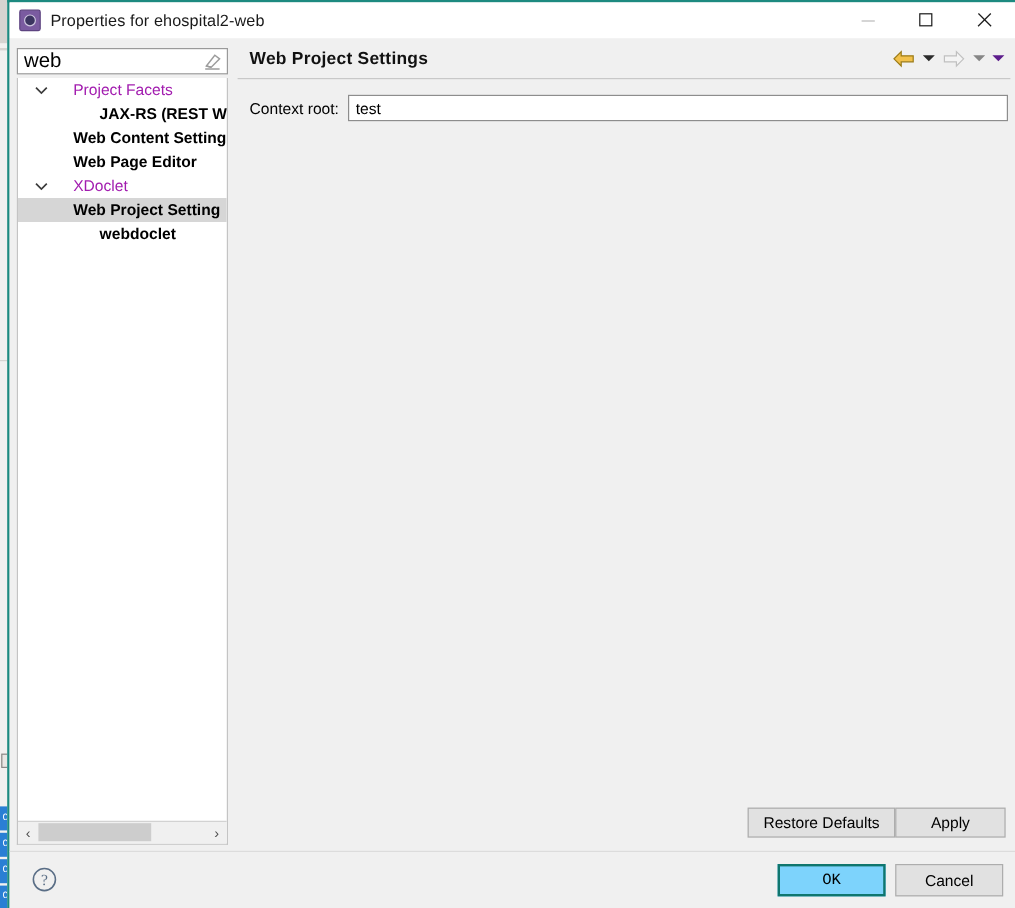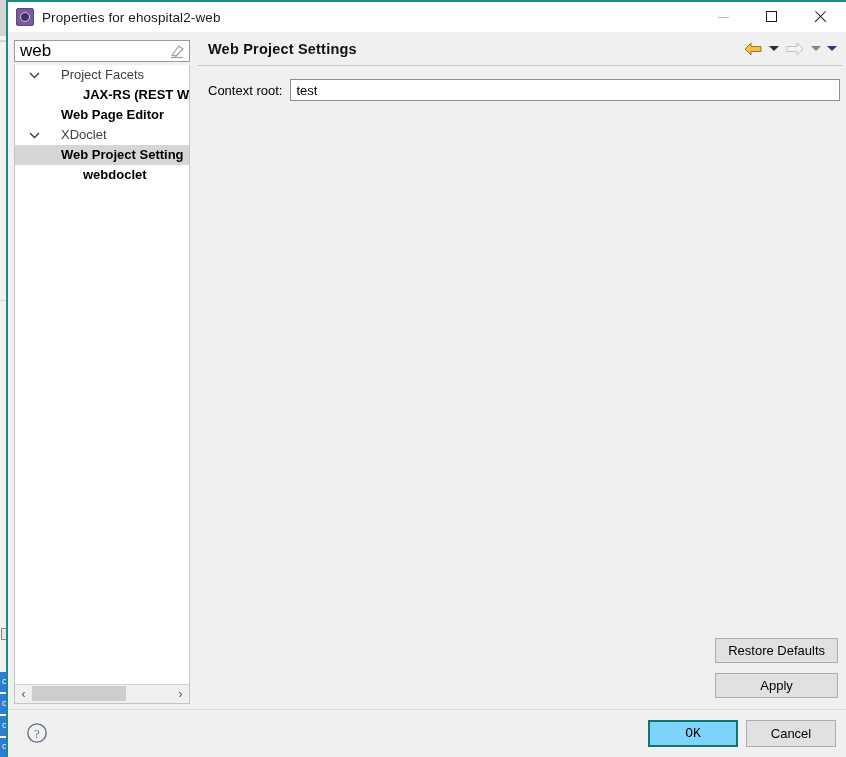--- a/index.html
+++ b/index.html
@@ -203,21 +203,21 @@
     color: #3c3c3c;
   }
   .tree-arrow svg { display: block; }
   .tree-label {
     display: block;
     padding-left: 46px;
     overflow: hidden;
   }
   .tree-label.lvl2 { padding-left: 68px; }
   .tree-label.bold { font-weight: bold; }
-  .tree-label.plain { color: #404040; }
+  .tree-label.plain { color: #a21caf; }
 
   #tree-scroll {
     position: absolute;
     left: 0; bottom: 0;
     width: 174px; height: 19px;
     background: #f0f0f0;
     border-top: 1px solid #d2d2d2;
     box-sizing: border-box;
     display: flex;
     align-items: center;
@@ -313,22 +313,21 @@
     margin-left: 5px;
     font-size: 13px;
     color: #000;
   }
 
   
   #action-row {
     position: absolute;
     right: 4px; bottom: 12px;
     display: flex;
-    gap: 10px;
-    flex-direction: column;
+    gap: 0;
   }
   .btn {
     height: 25px;
     min-width: 92px;
     padding: 0 12px;
     background: #e1e1e1;
     border: 1px solid #adadad;
     box-sizing: border-box;
     font-size: 13px;
     color: #000;
@@ -443,20 +442,23 @@
                 <path d="M1 2 L5.5 6.5 L10 2" fill="none" stroke="#3c3c3c" stroke-width="1.4"></path>
               </svg>
           </span>
           <span class="tree-label plain">Project Facets</span>
         </div>
 
         <div class="tree-row">
           <span class="tree-label lvl2 bold">JAX-RS (REST We</span>
         </div>
 
+        <div class="tree-row">
+          <span class="tree-label bold">Web Content Setting</span>
+        </div>
 
         <div class="tree-row">
           <span class="tree-label bold">Web Page Editor</span>
         </div>
 
         <div class="tree-row">
           <span class="tree-arrow">
             <svg width="11" height="8" viewBox="0 0 11 8">
                 <path d="M1 2 L5.5 6.5 L10 2" fill="none" stroke="#3c3c3c" stroke-width="1.4"></path>
               </svg>

